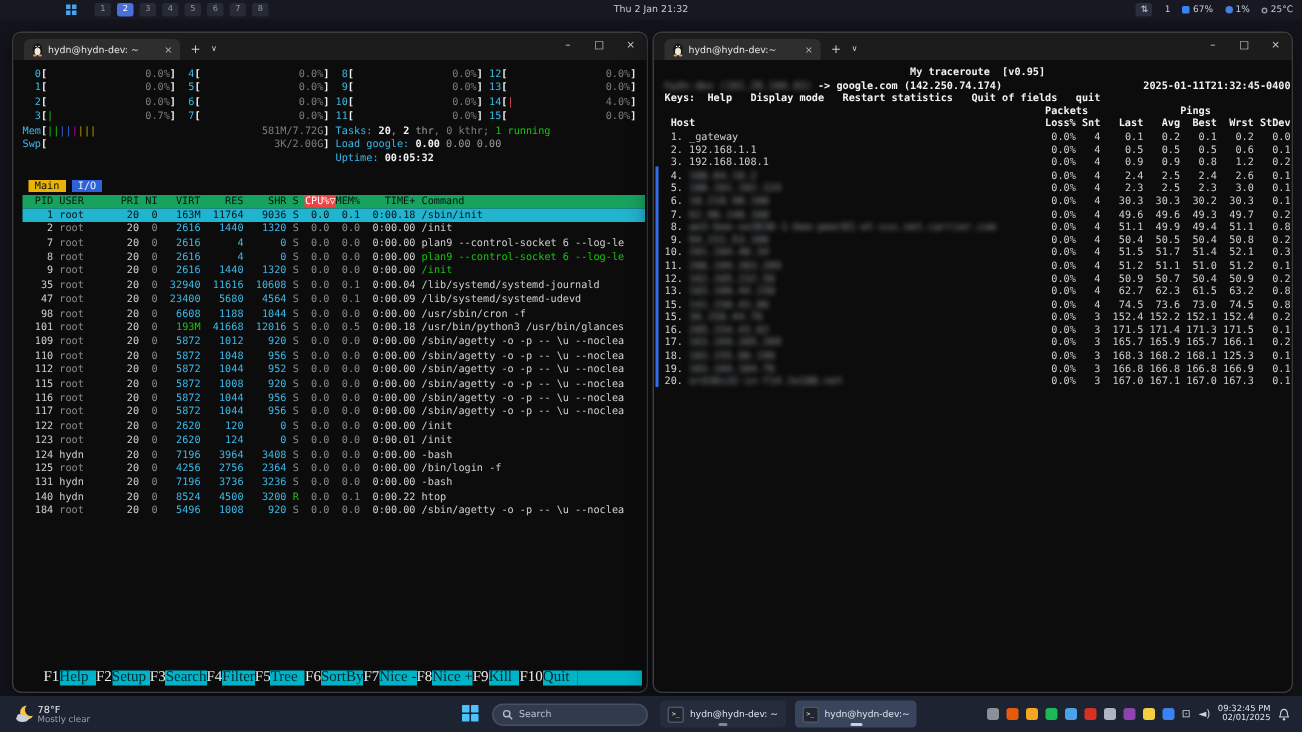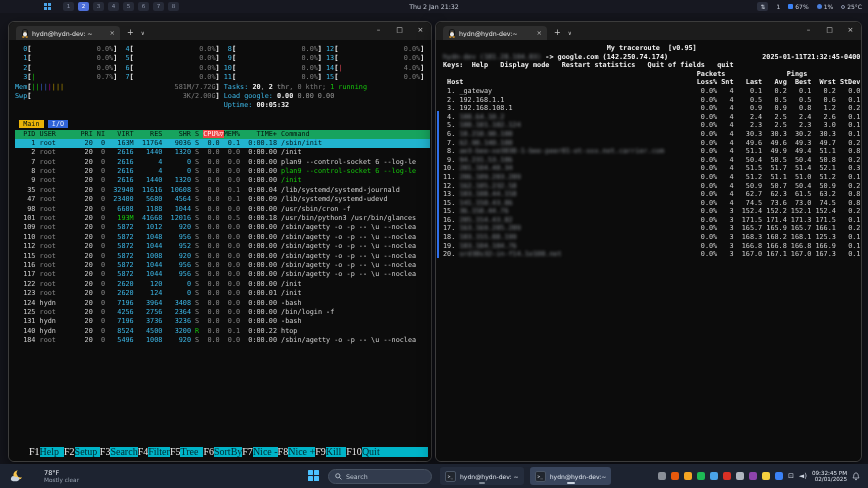--- a/index.html
+++ b/index.html
@@ -54,21 +54,21 @@
   .tabio{background:#2e62d9;color:#eaf0ff}
   .fkbar{position:absolute;left:20px;right:3px;bottom:4px;display:flex;font-family:Liberation Serif, serif;font-size:10px;line-height:10px;height:10px;white-space:pre}
   .fk{color:#eee}
   .fl{background:#00b4c8;color:#002a30}
   .ffill{flex:1;background:#00b4c8}
   .redactbar{position:absolute;left:1px;top:71px;width:2px;height:147px;background:#2f6feb}
   .blur{filter:blur(1.6px);color:#8e9399}
 
   
   .taskbar{position:absolute;left:0;right:0;bottom:0;height:24px;background:#1d2330;display:flex;align-items:center;z-index:5}
-  .weather{display:flex;align-items:center;gap:20px;margin-left:10px}
+  .weather{display:flex;align-items:center;gap:1px;margin-left:10px}
   .wtemp{font-size:6.5px;color:#e8ecf2}
   .wdesc{font-size:5.8px;color:#98a2b0}
   .centerdock{position:absolute;left:308px;display:flex;align-items:center;gap:8px;height:24px}
   .startlogo{width:12px;height:12px;display:grid;grid-template-columns:5px 5px;grid-template-rows:5px 5px;gap:1px}
   .startlogo i{background:#4cc2ff;display:block;border-radius:.5px}
   .searchpill{width:104px;height:15px;border-radius:8px;background:#323b4d;border:1px solid #46505f;display:flex;align-items:center;gap:4px;padding:0 6px;color:#b9c2ce;font-size:6.3px}
   .appbtn{display:flex;align-items:center;gap:4px;height:18px;padding:0 5px;border-radius:3px;background:#252d3d;position:relative}
   .appbtn.active{background:#39455c}
   .abt{font-size:6.1px;color:#dde3ec;white-space:nowrap}
   .abico{width:11px;height:11px;border-radius:2px;background:#21262e;border:1px solid #4a5566;color:#dfe5ee;font-size:4.5px;display:flex;align-items:center;justify-content:center;font-family:"DejaVu Sans Mono",monospace}

